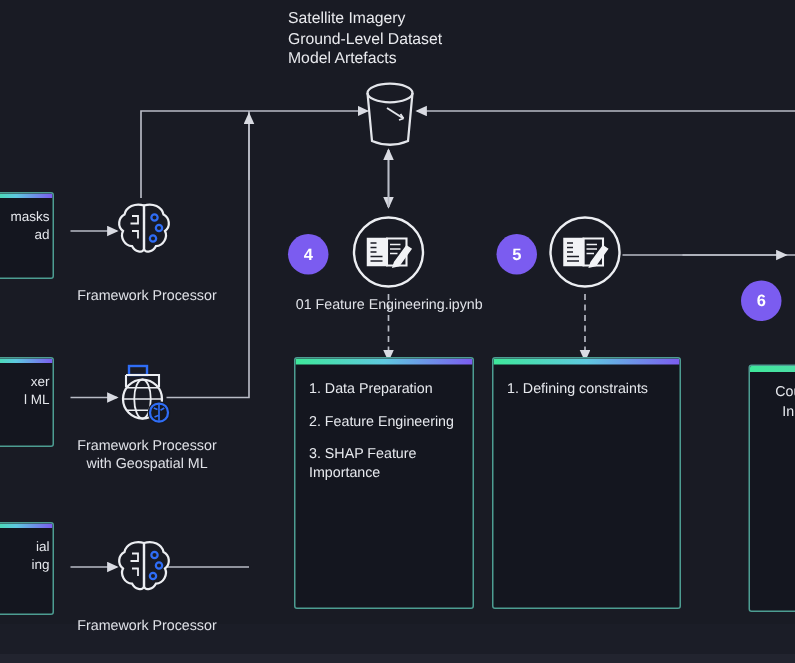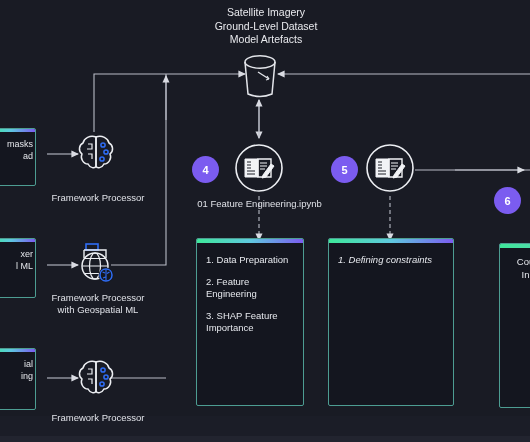--- a/index.html
+++ b/index.html
@@ -29,23 +29,23 @@
   }
   svg.wires {
     position: absolute; left: 0; top: 0;
     width: 530px; height: 442px;
     pointer-events: none;
   }
 
   
   .hdr-title {
     position: absolute;
-    left: 176px; top: 6px;
+    left: 192px; top: 6px;
     width: 180px;
-    text-align: center;
+    text-align: left;
     color: #e9eaee;
     font-size: 10.5px;
     line-height: 13.5px;
     white-space: pre-line;
   }
   .node-label {
     position: absolute;
     color: #dfe1e7;
     font-size: 9.5px;
     line-height: 12px;
@@ -265,21 +265,21 @@
       <path d="M12,17 L25,17 L25,35 L12,35 Z" fill="#f2f3f6" stroke="#f2f3f6" stroke-width="1"></path>
       <path d="M25,17 L38,17 L38,35 L25,35 Z" fill="none" stroke="#f2f3f6" stroke-width="1.4"></path>
       <path d="M14,20 L18,20 M14,23 L18,23 M14,26 L18,26 M14,29 L22,29 M14,32 L22,32" stroke="#1c1e27" stroke-width="1"></path>
       <path d="M27,21 L34,21 M27,24 L34,24 M27,27 L32,27" stroke="#f2f3f6" stroke-width="1.1"></path>
       <path d="M30,33 L38,22 L41,24 L33,35 L29,36 Z" fill="#f2f3f6" stroke="#f2f3f6" stroke-width="1"></path>
     </svg>
   </div>
 
   <div class="node-label" style="left:192px; top:198px; width:135px;">01 Feature Engineering.ipynb</div>
 
-  <div class="nb-card" style="left:196px; top:238px; width:108px; height:168px;">
+  <div class="nb-card" style="left:196px; top:238px; width:120px; height:168px;">
     <div class="bar"></div>
     <ol>
       <li>1. Data Preparation</li>
       <li>2. Feature Engineering</li>
       <li>3. SHAP Feature Importance</li>
     </ol>
   </div>
 
   <div class="badge" style="left:331px; top:156px;">5</div>
 
@@ -288,21 +288,21 @@
       <circle cx="26" cy="26" r="23" fill="none" stroke="#eceef2" stroke-width="1.6"></circle>
       <path d="M12,17 L25,17 L25,35 L12,35 Z" fill="#f2f3f6" stroke="#f2f3f6" stroke-width="1"></path>
       <path d="M25,17 L38,17 L38,35 L25,35 Z" fill="none" stroke="#f2f3f6" stroke-width="1.4"></path>
       <path d="M14,20 L18,20 M14,23 L18,23 M14,26 L18,26 M14,29 L22,29 M14,32 L22,32" stroke="#1c1e27" stroke-width="1"></path>
       <path d="M27,21 L34,21 M27,24 L34,24 M27,27 L32,27" stroke="#f2f3f6" stroke-width="1.1"></path>
       <path d="M30,33 L38,22 L41,24 L33,35 L29,36 Z" fill="#f2f3f6" stroke="#f2f3f6" stroke-width="1"></path>
     </svg>
   </div>
 
 
-  <div class="nb-card" style="left:328px; top:238px; width:126px; height:168px;font-style:italic;">
+  <div class="nb-card" style="left:328px; top:238px; width:126px; height:168px;">
     <div class="bar"></div>
     <ol>
       <li>1. Defining constraints</li>
     </ol>
   </div>
 
   <div class="badge" style="left:494px; top:187px;">6</div>
 
   <div class="out-card" style="left:499px; top:243px; width:52px; height:165px;">
     <div class="bar"></div>

